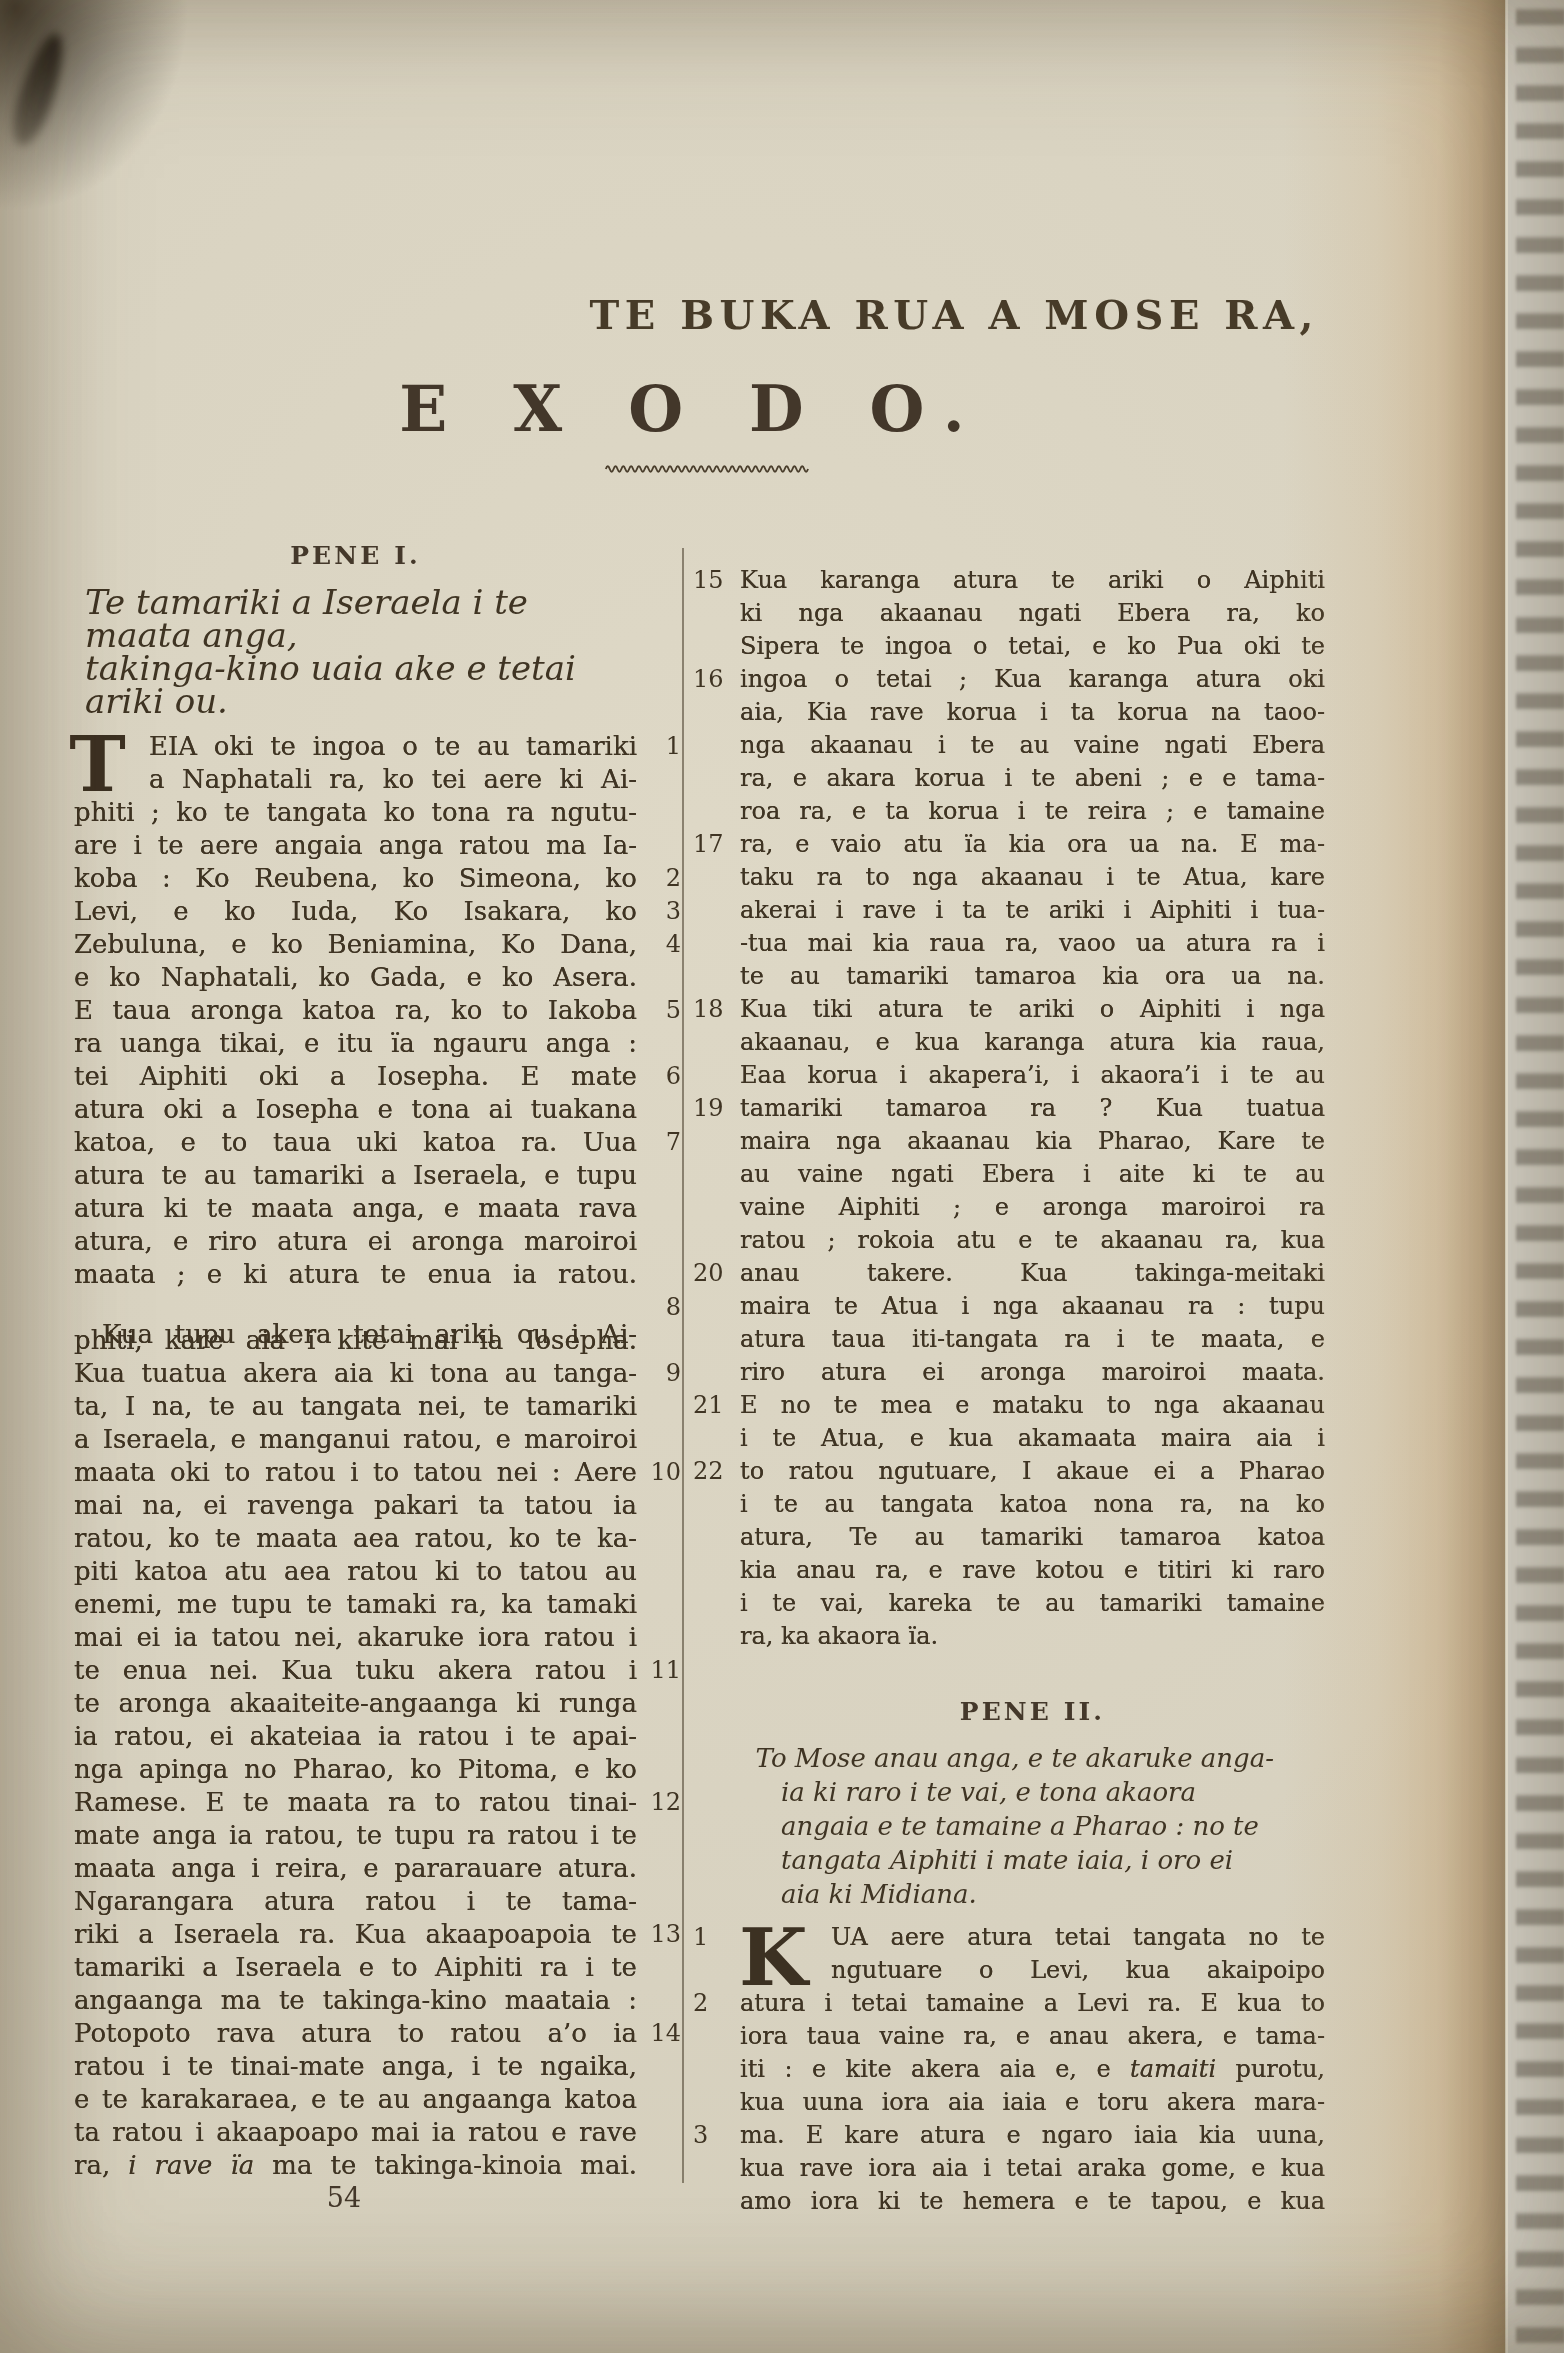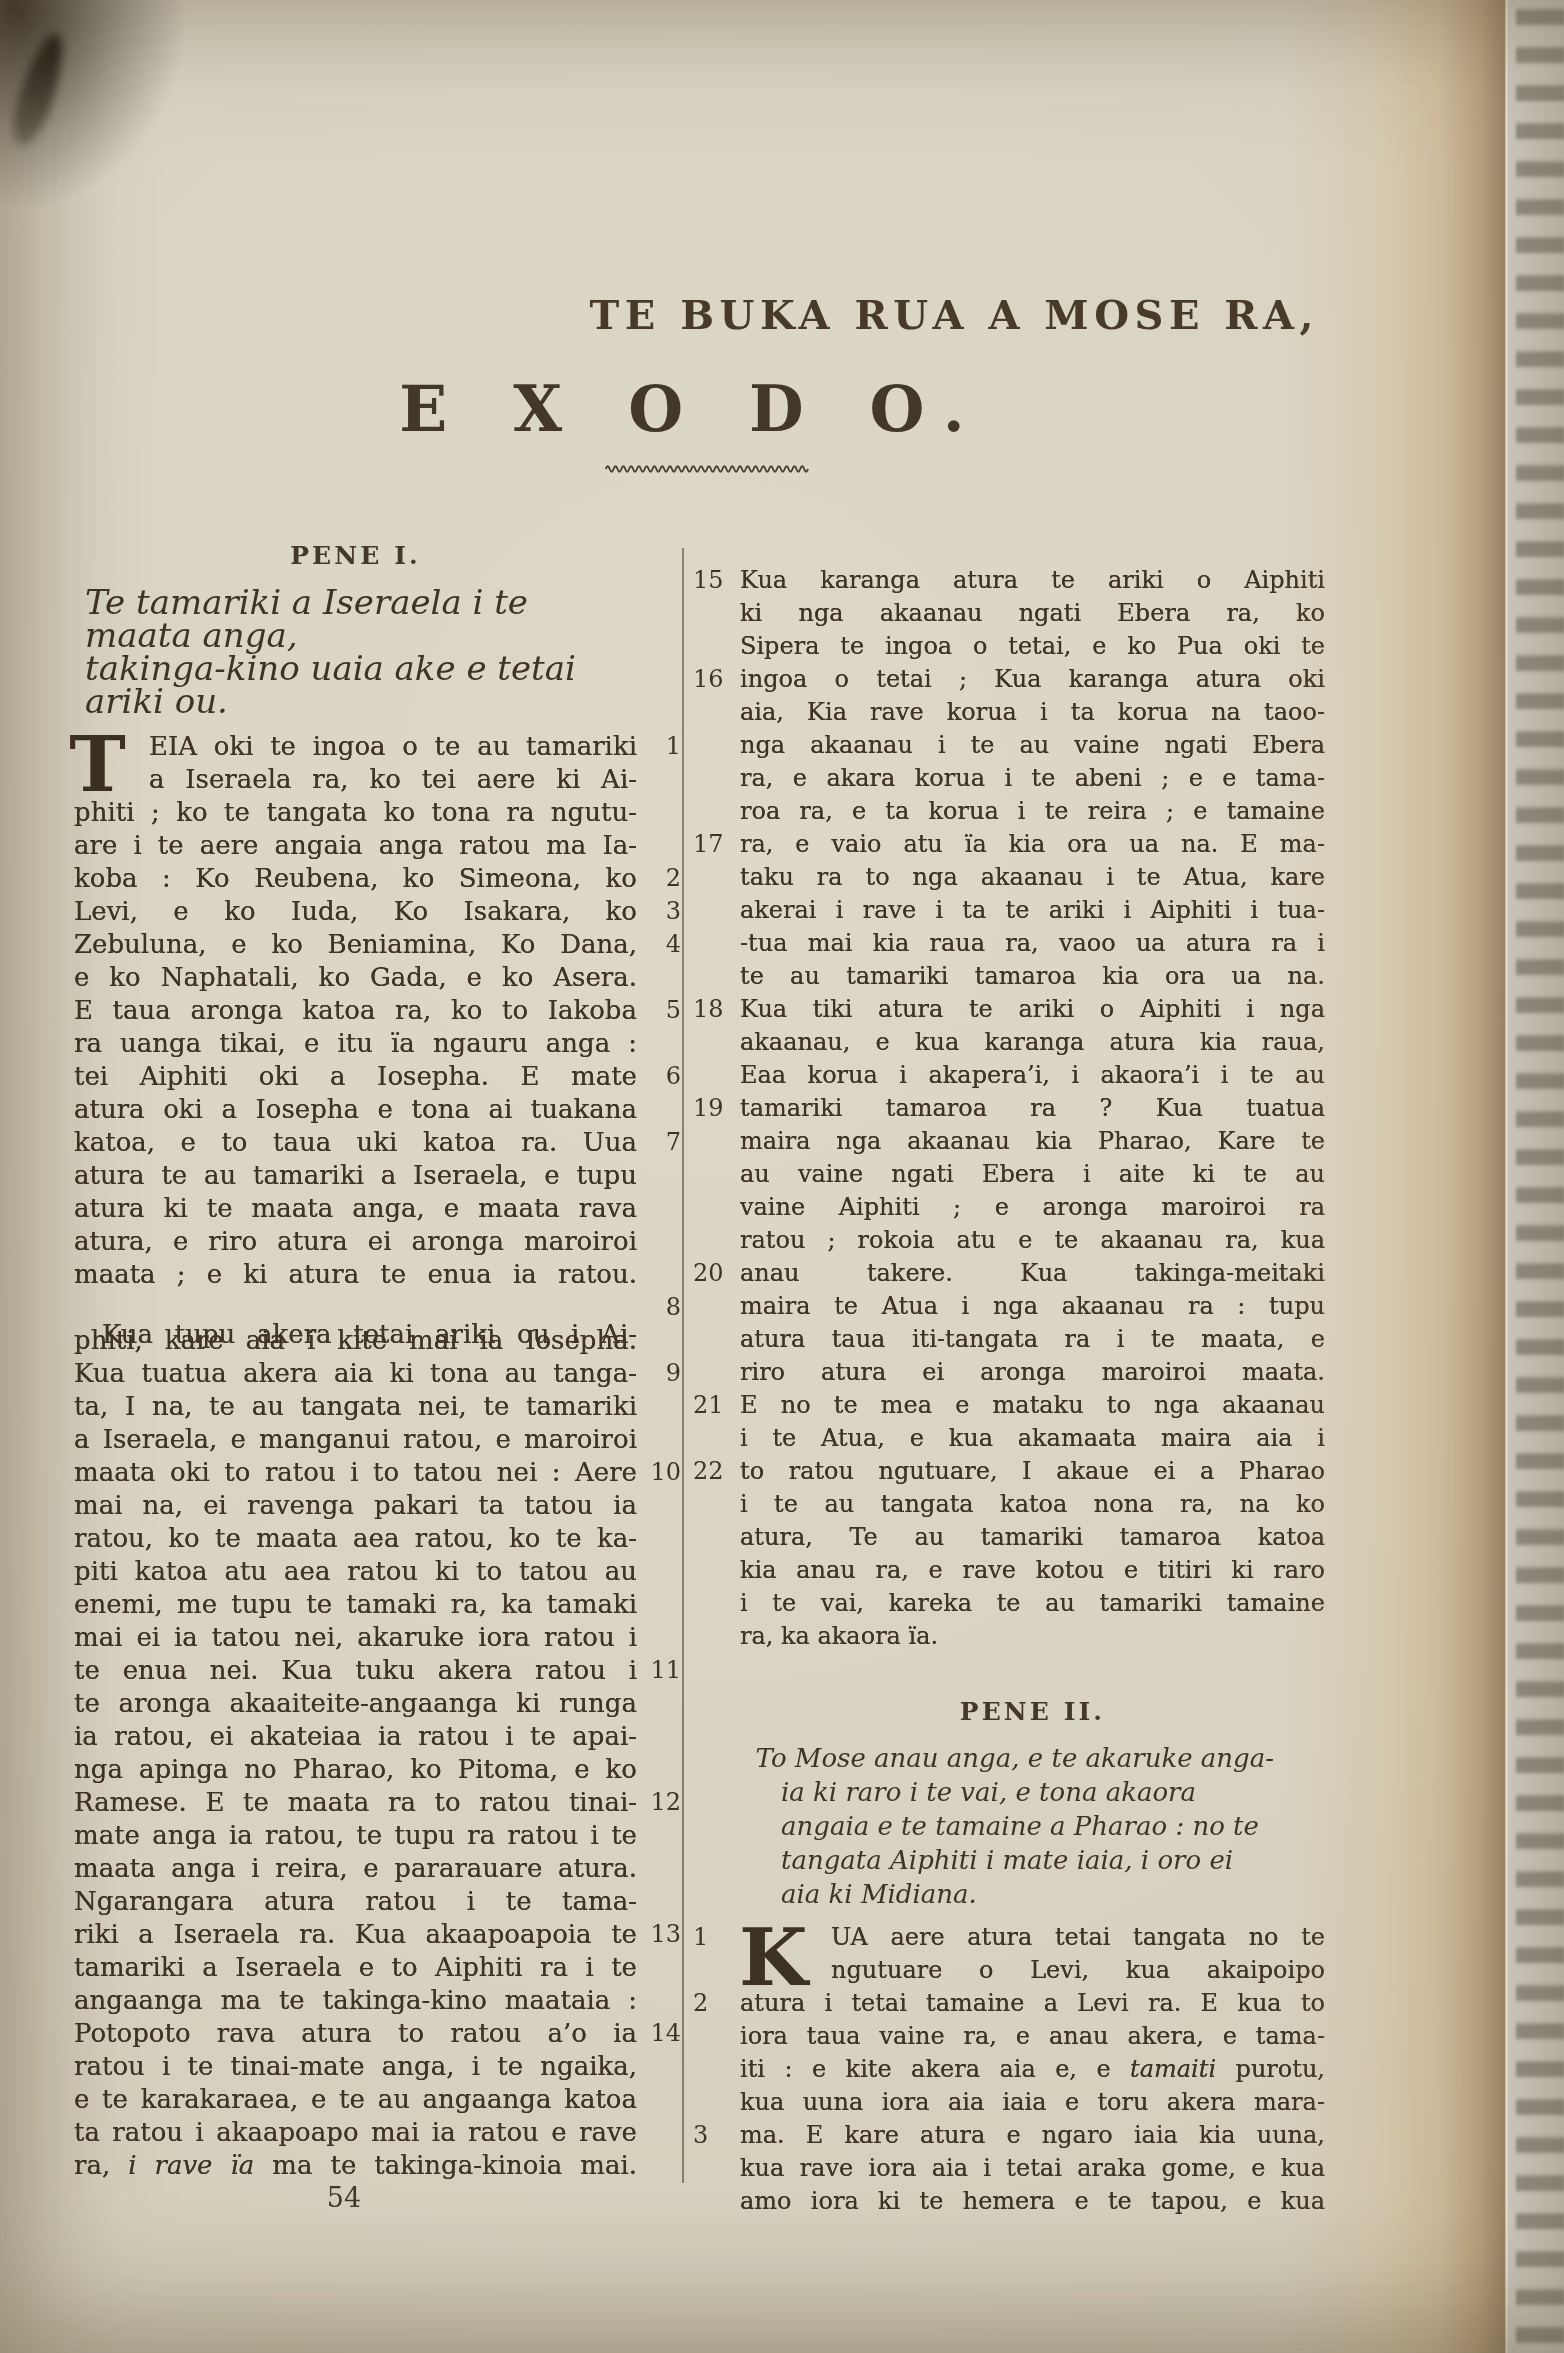--- a/index.html
+++ b/index.html
@@ -88,21 +88,21 @@
         <div class="sline sline-0">Te tamariki a Iseraela i te maata anga,</div>
         <div class="sline sline-1">takinga-kino uaia ake e tetai ariki ou.</div>
       </div>
     <div id="left-lines">
         <div class="vrow rowL dc-row">
           <span class="vtext">EIA oki te ingoa o te au tamariki</span>
           <span class="vnum">1</span>
           <span class="dropcap cap-L">T</span>
         </div>
         <div class="vrow rowL dc-ind">
-          <span class="vtext">a Iseraela ra, ko tei aere ki Ai-</span>
+          <span class="vtext">a Naphatali ra, ko tei aere ki Ai-</span>
           <span class="vnum"></span>
         </div>
         <div class="vrow rowL">
           <span class="vtext">phiti ; ko te tangata ko tona ra ngutu-</span>
           <span class="vnum"></span>
         </div>
         <div class="vrow rowL">
           <span class="vtext">are i te aere angaia anga ratou ma Ia-</span>
           <span class="vnum"></span>
         </div>

